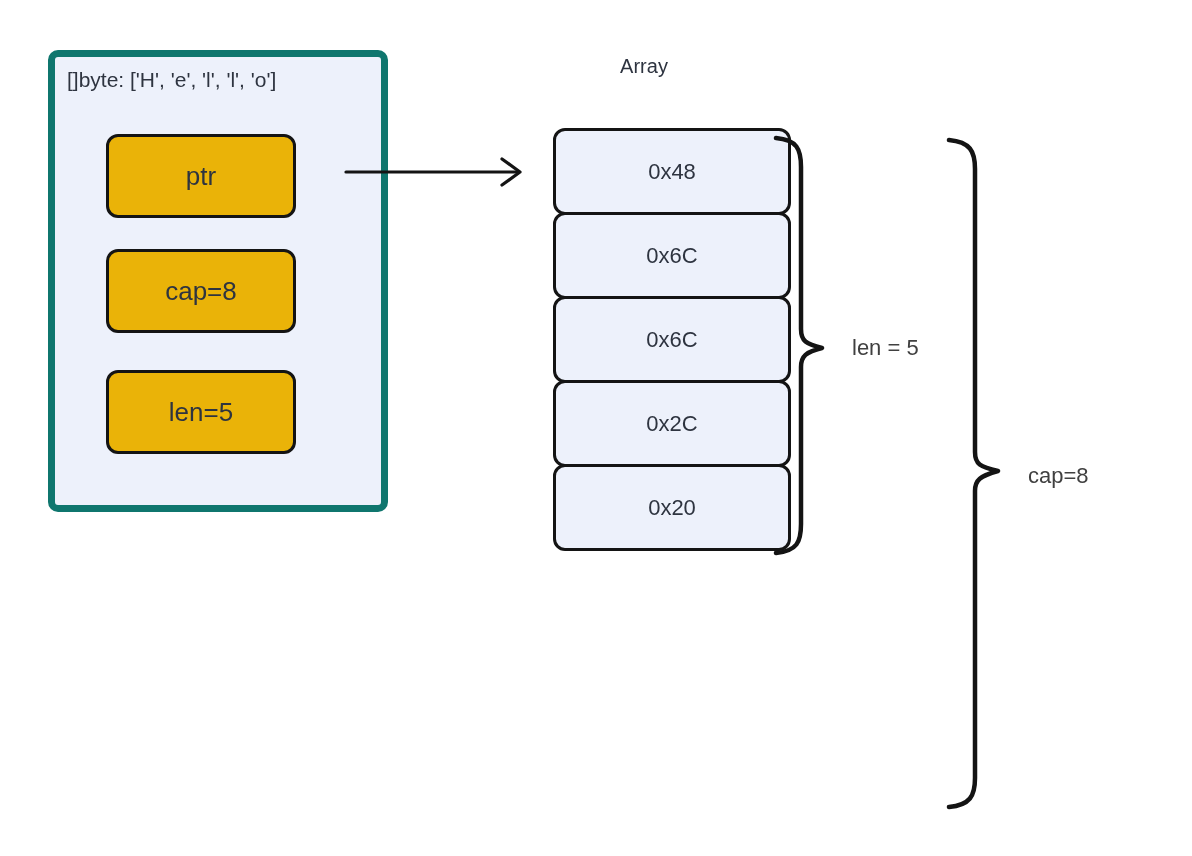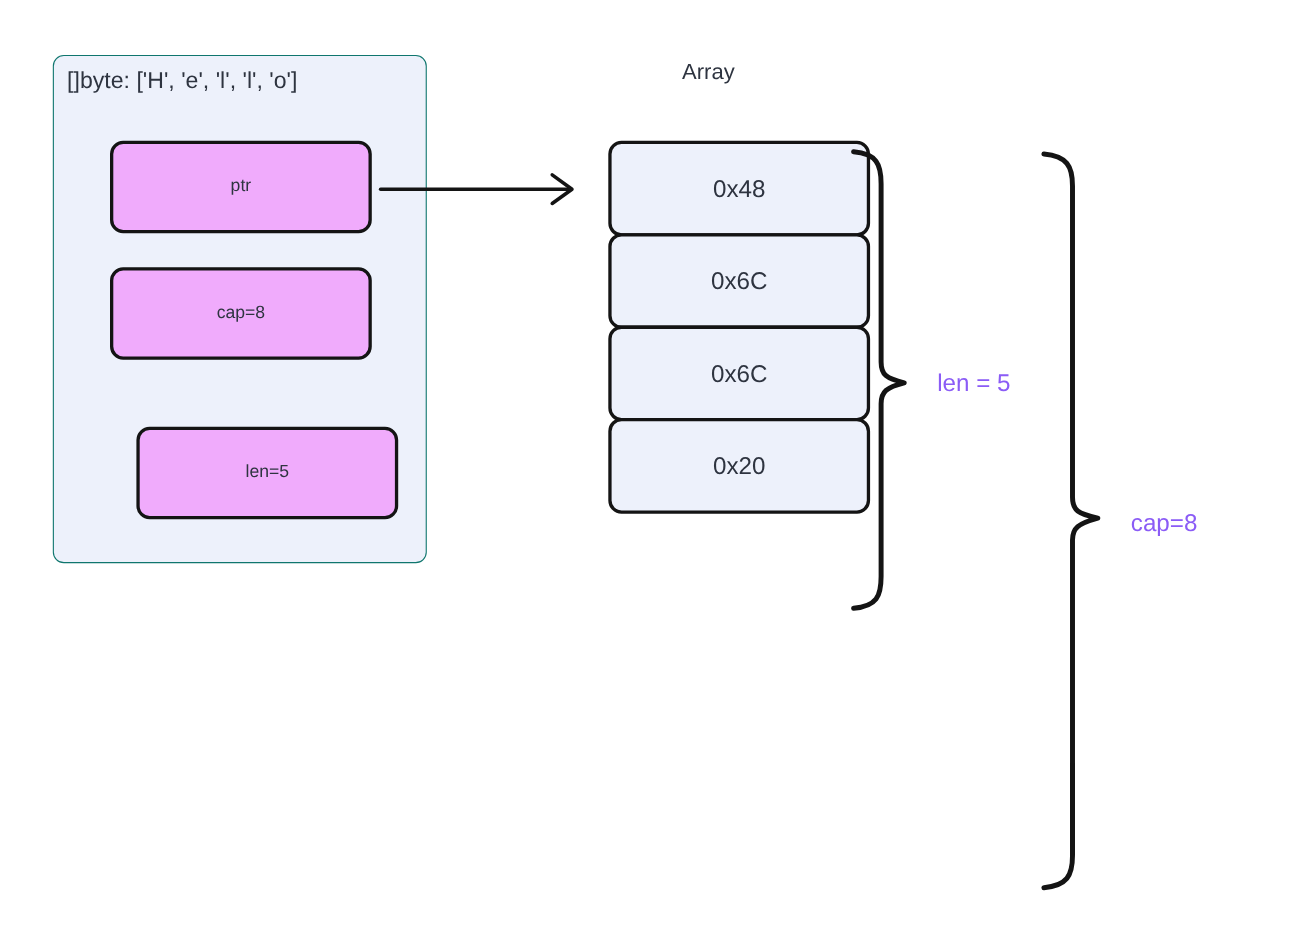--- a/index.html
+++ b/index.html
@@ -18,48 +18,48 @@
   }
   
   .slice-box {
     position: absolute;
     left: 48px;
     top: 50px;
     width: 340px;
     height: 462px;
     box-sizing: border-box;
     background: #edf1fb;
-    border: 1px solid #0f766e;
+    border: 7px solid #0f766e;
     border-radius: 10px;
   }
   .slice-label {
     position: absolute;
     left: 12px;
     top: 11px;
     font-size: 21px;
     color: #2e3440;
     white-space: nowrap;
   }
   .field-box {
     position: absolute;
     left: 51px;
-    width: 238px;
+    width: 190px;
     height: 84px;
     box-sizing: border-box;
-    background: #f0abfc;
+    background: #eab308;
     border: 3px solid #141414;
     border-radius: 12px;
     display: flex;
     align-items: center;
     justify-content: center;
-    font-size: 16px;
+    font-size: 26px;
   }
   .field-ptr { top: 77px; }
   .field-cap { top: 192px; }
-  .field-len { top: 337px; margin-left: 24px; }
+  .field-len { top: 313px; }
 
   
   .array-title {
     position: absolute;
     left: 525px;
     top: 55px;
     width: 238px;
     text-align: center;
     font-size: 20px;
     color: #2e3440;
@@ -92,21 +92,21 @@
     left: 0;
     top: 0;
     width: 1192px;
     height: 856px;
     pointer-events: none;
   }
 
   .brace-label {
     position: absolute;
     font-size: 22px;
-    color: #8b5cf6;
+    color: #404040;
     white-space: nowrap;
   }
   .len-label { left: 852px; top: 335px; }
   .cap-label { left: 1028px; top: 463px; }
 </style>
 </head>
 <body>
 
 <div id="canvas">
 
@@ -129,20 +129,23 @@
     <div class="array-cell">
         <span>0x48</span>
       </div>
     <div class="array-cell">
         <span>0x6C</span>
       </div>
     <div class="array-cell">
         <span>0x6C</span>
       </div>
     <div class="array-cell">
+        <span>0x2C</span>
+      </div>
+    <div class="array-cell">
         <span>0x20</span>
       </div>
   </div>
 
   <svg id="overlay" viewBox="0 0 1192 856" xmlns="http://www.w3.org/2000/svg">
 
     <g stroke="#141414" stroke-width="3.2" fill="none" stroke-linecap="round" stroke-linejoin="round">
       <path d="M346,172 L517,172"></path>
       <path d="M502,159 L520,172 L502,185"></path>
     </g>

